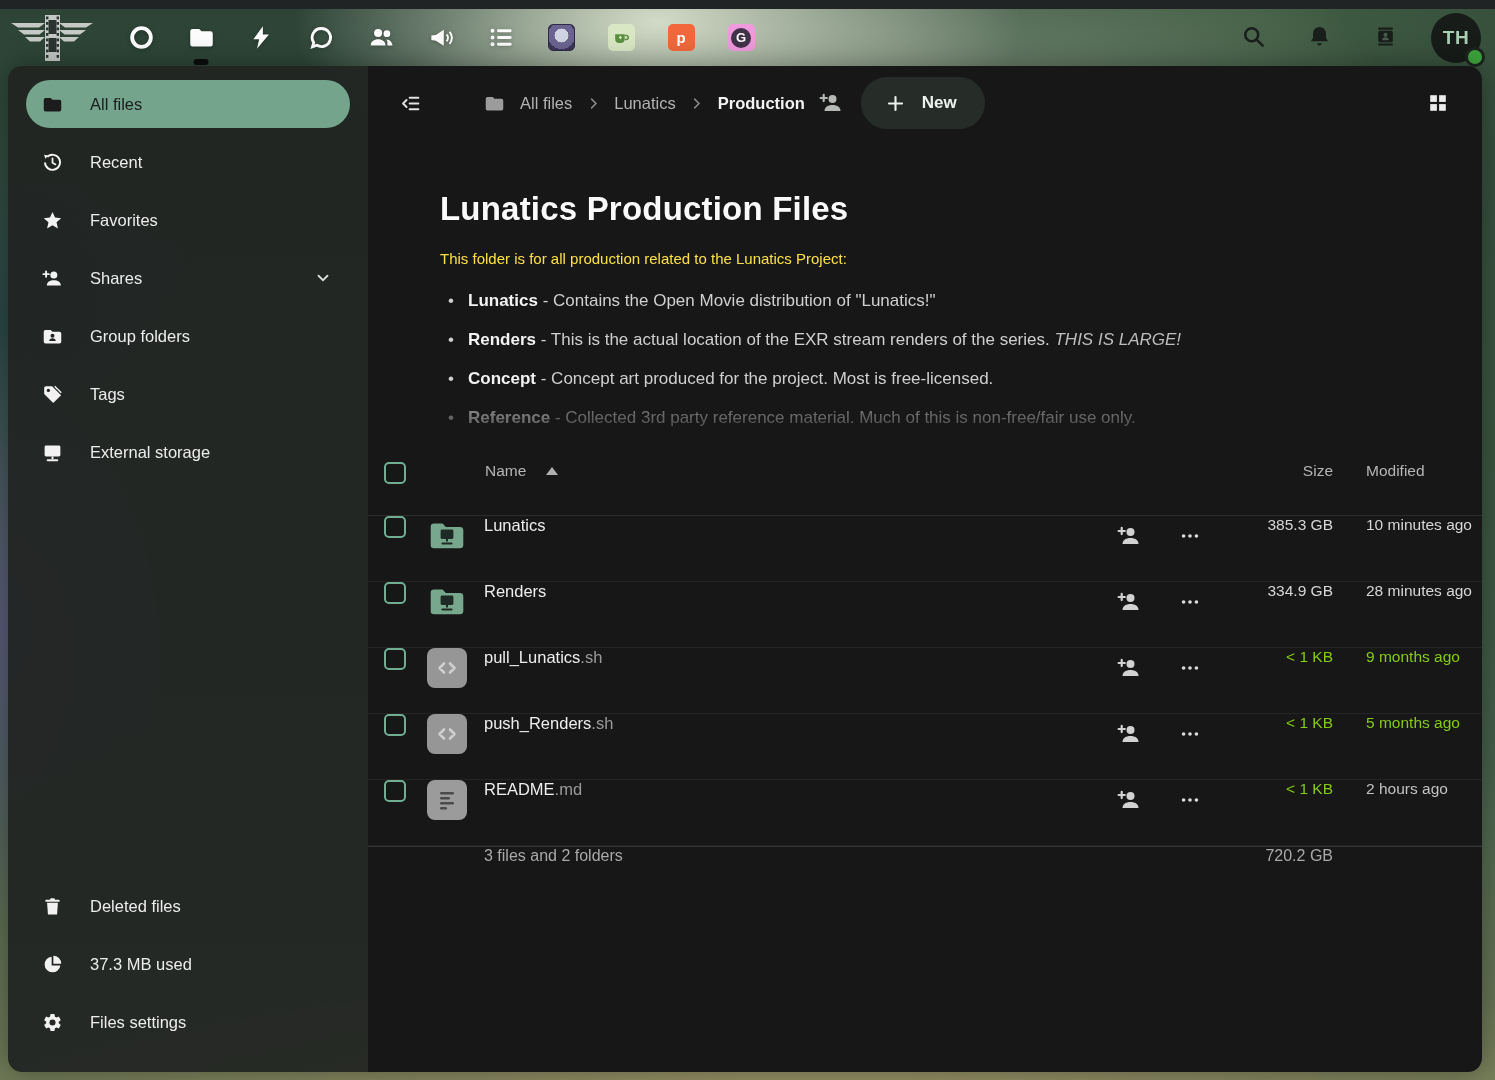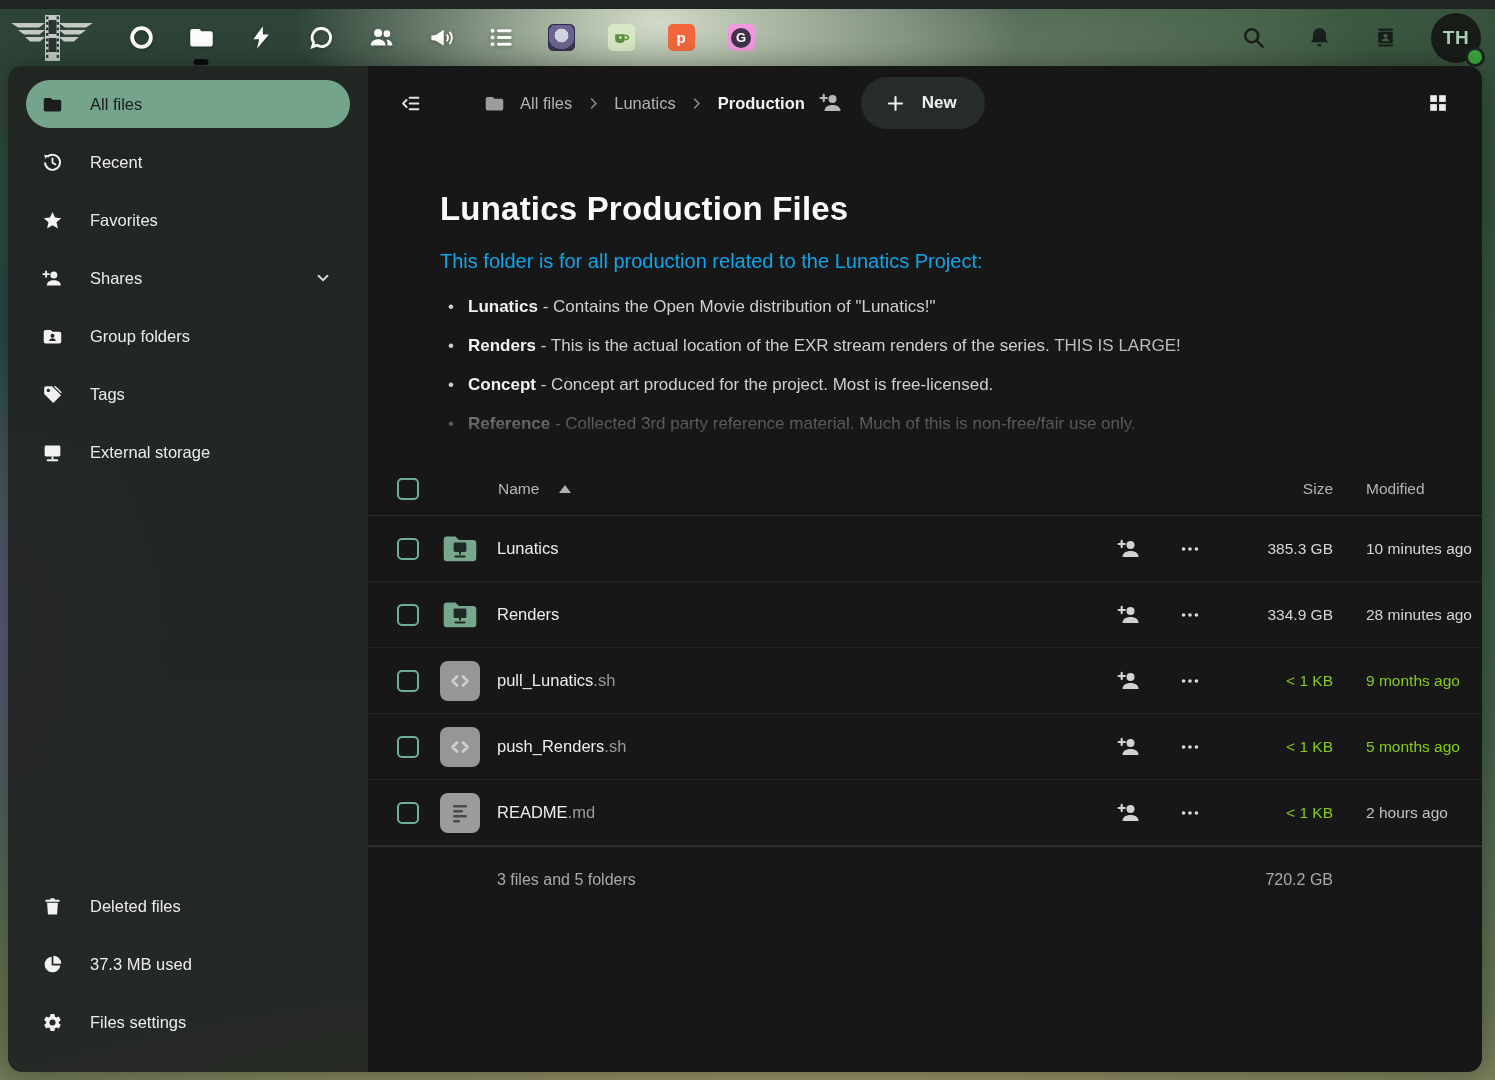--- a/index.html
+++ b/index.html
@@ -32,21 +32,21 @@
   .app-slot svg { width:27px; height:27px; color:#fdfdfd; filter:drop-shadow(0 1px 2px rgba(0,0,0,.25)); }
   .app-dot { position:absolute; left:50%; transform:translateX(-50%); bottom:-2px; width:15px; height:6px; border-radius:3px; background:#0c0c0c; }
   .app-tile { width:27px; height:27px; border-radius:5px; display:flex; align-items:center; justify-content:center; font-weight:bold; font-size:15px; }
   .tile-moon   { background:radial-gradient(circle at 50% 42%, #cfd3e2 0 36%, #6b6490 37% 70%, #3c3558 71%); border:1px solid #2e2a4a; }
   .tile-cup    { background:#d9e7c4; color:#5c9140; }
   .tile-cup svg{ width:19px; height:19px; color:#5c9140; filter:none; }
   .tile-p      { background:#f2683c; color:#ffffff; }
   .tile-g      { background:#f09ade; color:#ffffff; }
   .tile-g .gring { width:20px; height:20px; border-radius:50%; background:#41324a; display:flex; align-items:center; justify-content:center; font-size:13px; font-weight:bold; color:#fff; }
 
-  .topbar-right { margin-left:auto; display:flex; align-items:center; gap:18px; margin-right:14px; }
+  .topbar-right { margin-left:auto; display:flex; align-items:flex-start; gap:18px; margin-right:14px; }
   .tb-btn { width:48px; height:48px; display:flex; align-items:center; justify-content:center; cursor:pointer; }
   .tb-btn svg { width:25px; height:25px; color:#141715; opacity:.88; }
   .avatar-wrap { position:relative; width:50px; height:50px; margin-left:4px; cursor:pointer; }
   .avatar { width:50px; height:50px; border-radius:50%; background:#171c19; display:flex; align-items:center; justify-content:center; color:#a9cfb5; font-weight:bold; font-size:19px; letter-spacing:.5px; }
   .status-dot { position:absolute; right:-4px; bottom:-4px; width:20px; height:20px; border-radius:50%; background:#3da33c; border:3px solid #1d2420; }
 
   
   .app { position:absolute; left:8px; top:66px; width:1474px; height:1006px; border-radius:14px; overflow:hidden; display:flex; box-shadow:0 0 30px rgba(0,0,0,.35); }
 
   
@@ -74,32 +74,32 @@
   .crumb-share svg { width:24px; height:24px; color:#b5b9b5; }
   .new-btn { height:52px; border-radius:26px; background:#262d29; border:none; display:flex; align-items:center; padding:0 28px 0 24px; margin-left:10px; cursor:pointer;justify-content:center; }
   .new-btn svg { width:21px; height:21px; color:#eef2ef; margin-right:16px; }
   .new-btn span { font-size:17px; font-weight:bold; color:#eef2ef; font-family:inherit; }
   .view-toggle { margin-left:auto; width:44px; height:44px; display:flex; align-items:center; justify-content:center; cursor:pointer; }
   .view-toggle svg { width:22px; height:22px; color:#ececec; }
 
   
   .readme { position:relative; height:322px; overflow:hidden; padding:50px 28px 0 72px; flex:none; }
   .readme h1 { color:#fafafa; font-size:33px; letter-spacing:.2px; margin-bottom:22px; }
-  .readme p  { color:#0ea5e9; font-size:20px; margin-bottom:24px; }
+  .readme p  { color:#fde047; font-size:15px; margin-bottom:24px; }
   .readme ul { list-style:none; }
   .readme li { color:#cfcfcf; font-size:17px; margin-bottom:19px; padding-left:28px; position:relative; }
   .readme li::before { content:"\2022"; position:absolute; left:8px; color:#cfcfcf; }
   .readme li b { color:#f2f2f2; }
-  .readme li .it { color:#bdbdbd; }
+  .readme li .it { font-style:italic; color:#bdbdbd; }
   .readme li.faded { opacity:.5; }
   .readme-fade { position:absolute; left:0; right:0; bottom:0; height:52px; background:linear-gradient(180deg, rgba(23,23,23,0), #171717 88%); pointer-events:none; }
 
   
   .filelist { flex:1; display:flex; flex-direction:column; }
-  .frow { display:flex; align-items:center; padding-left:29px; flex:none; }
+  .frow { display:flex; align-items:flex-start; padding-left:16px; flex:none; }
   .frow.header { height:54px; border-bottom:1px solid #2c2c2c; color:#b5b5b5; font-size:15.5px; }
   .frow.file { height:66px; border-bottom:1px solid #242424; cursor:pointer; }
   .checkbox { width:22px; height:22px; border:2px solid #6fae93; border-radius:5px; background:transparent; flex:none; cursor:pointer; }
   .hdr-name { display:flex; align-items:center; margin-left:79px; flex:1; gap:20px; }
   .sort-tri { width:0; height:0; border-left:6px solid transparent; border-right:6px solid transparent; border-bottom:8px solid #b0b0b0; }
   .col-size-h { width:120px; margin-left:104px; text-align:right; }
   .col-mod-h  { width:149px; padding-left:33px; }
 
   .ficon { width:40px; height:40px; border-radius:8px; margin:0 17px 0 21px; flex:none; display:flex; align-items:center; justify-content:center; }
   .ficon svg { width:40px; height:40px; }
@@ -621,20 +621,20 @@
         <div class="row-btn dots">
             <svg viewBox="0 0 24 24">
               <use href="#i-dots"></use>
             </svg>
           </div>
         <div class="col-size v-dim">&lt; 1 KB</div>
         <div class="col-mod v-mid">2 hours ago</div>
       </div>
 
       <div class="frow summary">
-        <div class="sum-label">3 files and 5 folders</div>
+        <div class="sum-label">3 files and 2 folders</div>
         <div class="sum-size">720.2 GB</div>
         <div class="sum-pad"></div>
       </div>
 
     </section>
   </main>
 </div>
 
 </body></html>

